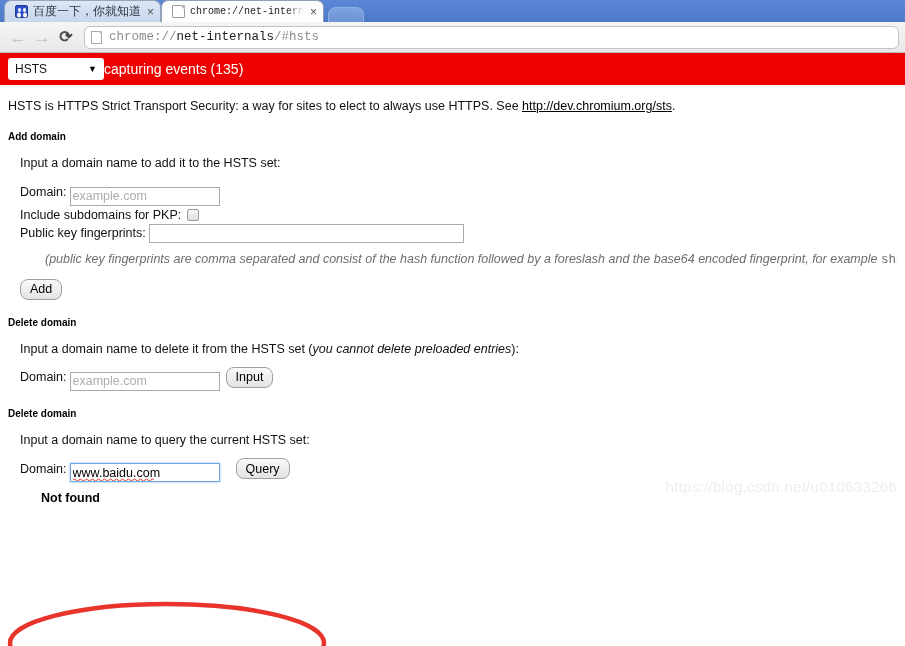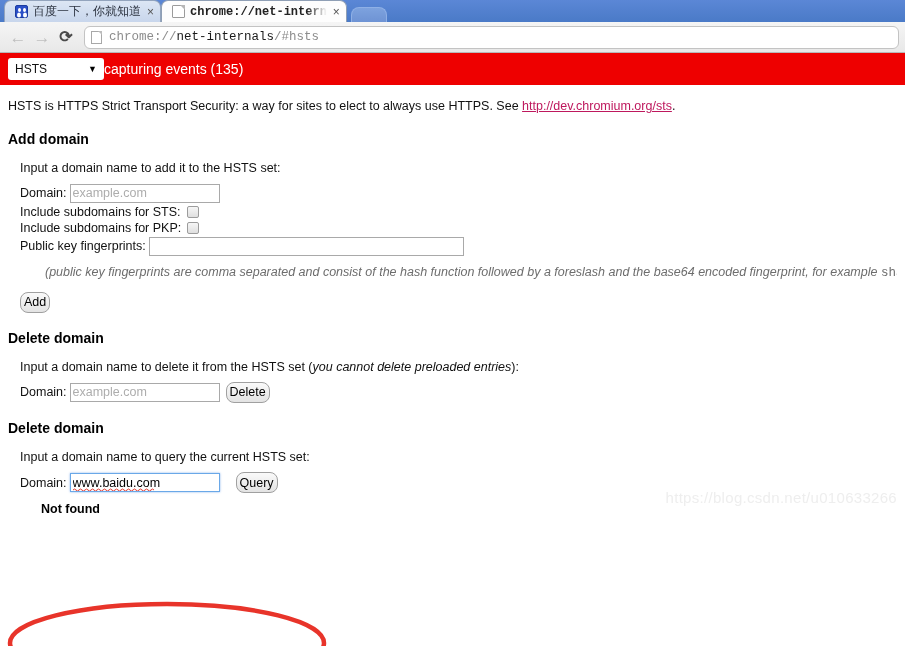--- a/index.html
+++ b/index.html
@@ -86,24 +86,23 @@
   }
   .tab-title {
     max-width: 150px;
     overflow: hidden;
     text-overflow: clip;
     font-size: 12px;
     letter-spacing: 0px;
   }
   .tab.active .tab-title {
     font-family: "Liberation Mono", monospace;
-    font-size: 12px;
+    font-size: 10px;
     -webkit-mask-image: linear-gradient(to right, #000 85%, transparent 100%);
     mask-image: linear-gradient(to right, #000 85%, transparent 100%);
-    font-weight: bold;
   }
   .tab-close {
     margin-left: 6px;
     font-size: 12px;
     color: #555;
     line-height: 1;
     cursor: pointer;
   }
   #new-tab-button {
     width: 36px; height: 15px;
@@ -202,24 +201,24 @@
   }
 
   
   #content {
     position: relative;
     padding: 0 8px;
     font-size: 12.5px;
     color: #111;
   }
   #intro { margin-top: 13px; line-height: 1.3; }
-  #intro a { color: #be185d; text-decoration: underline; }
+  #intro a { color: #000000; text-decoration: underline; }
 
   h3.section {
-    font-size: 14px;
+    font-size: 10px;
     font-weight: bold;
     margin: 17px 0 0 0;
     color: #000;
   }
   .indent { margin-left: 12px; }
   .para { margin-top: 13px; line-height: 1.3; }
   .para i { font-style: italic; }
 
   .field-row {
     display: flex;
@@ -233,21 +232,21 @@
     font-family: "Liberation Sans", sans-serif;
     font-size: 12.5px;
     height: 19px;
     padding: 0 2px;
     border: 1px solid #a9a9a9;
     background: #fff;
     color: #000;
     outline: none;
   }
   input.txt::placeholder { color: #adadad; }
-  input.domain-in { width: 150px; }
+  input.domain-in { width: 150px; margin-top: 8px; }
   input.fp-in { width: 315px; }
   input.focused {
     border: 1px solid #6aa8e8;
     box-shadow: 0 0 2px rgba(90,150,230,.7);
   }
   .spell-wrap { position: relative; display: inline-block; }
   .spell-underline {
     position: absolute;
     left: 3px; bottom: 1px;
     width: 90px; height: 3px;
@@ -265,21 +264,21 @@
     cursor: pointer;
   }
 
   button.btn {
     font-family: "Liberation Sans", sans-serif;
     font-size: 12.5px;
     color: #000;
     background: linear-gradient(#fafafa, #e3e3e3);
     border: 1px solid #a0a0a0;
     border-radius: 8px;
-    padding: 1px 3px;
+    padding: 1px 9px;
     height: 21px;
     cursor: pointer;
   }
   #add-button { margin: 12px 0 0 12px; }
   #delete-button { margin-left: 6px; }
   #query-button { margin-left: 16px; }
 
   .note {
     margin: 9px 0 0 37px;
     font-style: italic;
@@ -364,24 +363,20 @@
 
   
   <h3 class="section">Add domain</h3>
   <div class="para indent">Input a domain name to add it to the HSTS set:</div>
 
   <div class="field-row indent">
     <span class="field-label">Domain:</span>
     <input class="txt domain-in" type="text" placeholder="example.com" style="">
   </div>
 
-  <div class="field-row indent tight">
-    <span class="field-label">Include subdomains for STS:</span>
-    <input class="cb" type="checkbox" style="">
-  </div>
 
   <div class="field-row indent tight">
     <span class="field-label">Include subdomains for PKP:</span>
     <input class="cb" type="checkbox" style="">
   </div>
 
   <div class="field-row indent tight">
     <span class="field-label">Public key fingerprints:</span>
     <input class="txt fp-in" type="text" style="">
   </div>
@@ -390,21 +385,21 @@
 
   <button class="btn" id="add-button">Add</button>
 
   
   <h3 class="section">Delete domain</h3>
   <div class="para indent"><span>Input a domain name to delete it from the HSTS set (</span><i>you cannot delete preloaded entries</i><span>):</span></div>
 
   <div class="field-row indent">
     <span class="field-label">Domain:</span>
     <input class="txt domain-in" type="text" placeholder="example.com" style="">
-    <button class="btn" id="delete-button">Delete</button>
+    <button class="btn" id="delete-button">Input</button>
   </div>
 
   
   <h3 class="section">Delete domain</h3>
   <div class="para indent">Input a domain name to query the current HSTS set:</div>
 
   <div class="field-row indent">
     <span class="field-label">Domain:</span>
     <span class="spell-wrap">
       <input class="txt domain-in focused" type="text" value="www.baidu.com" style="">

